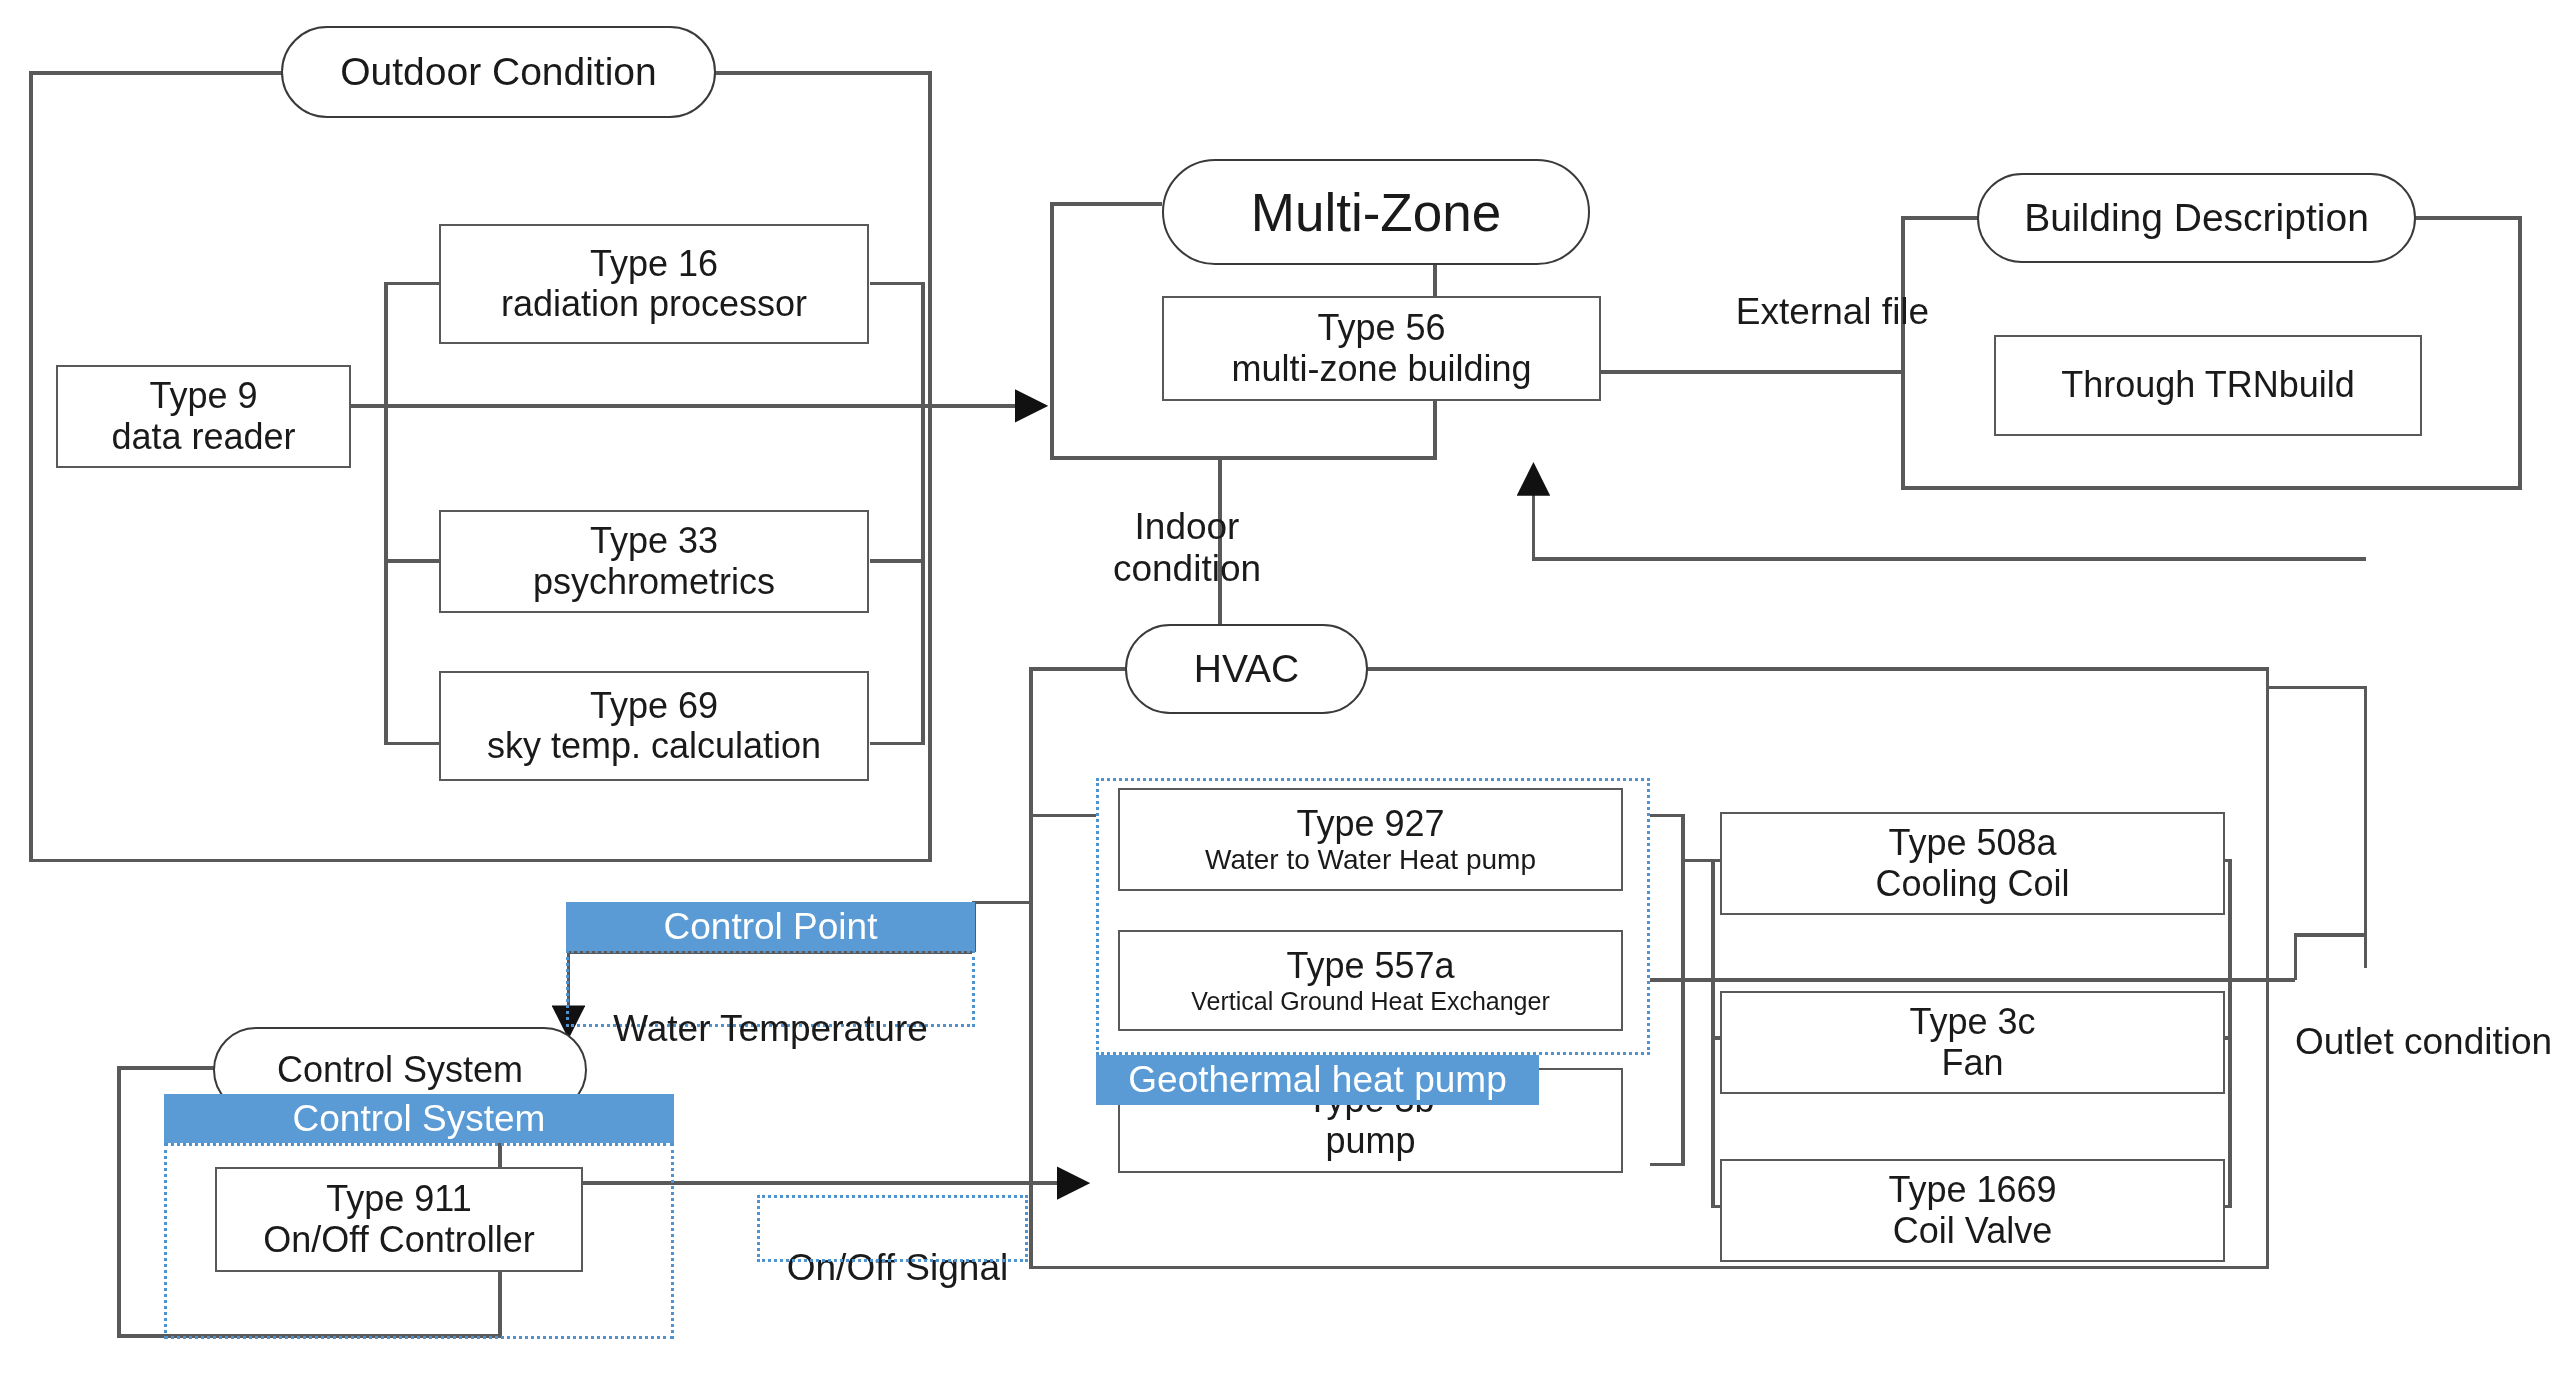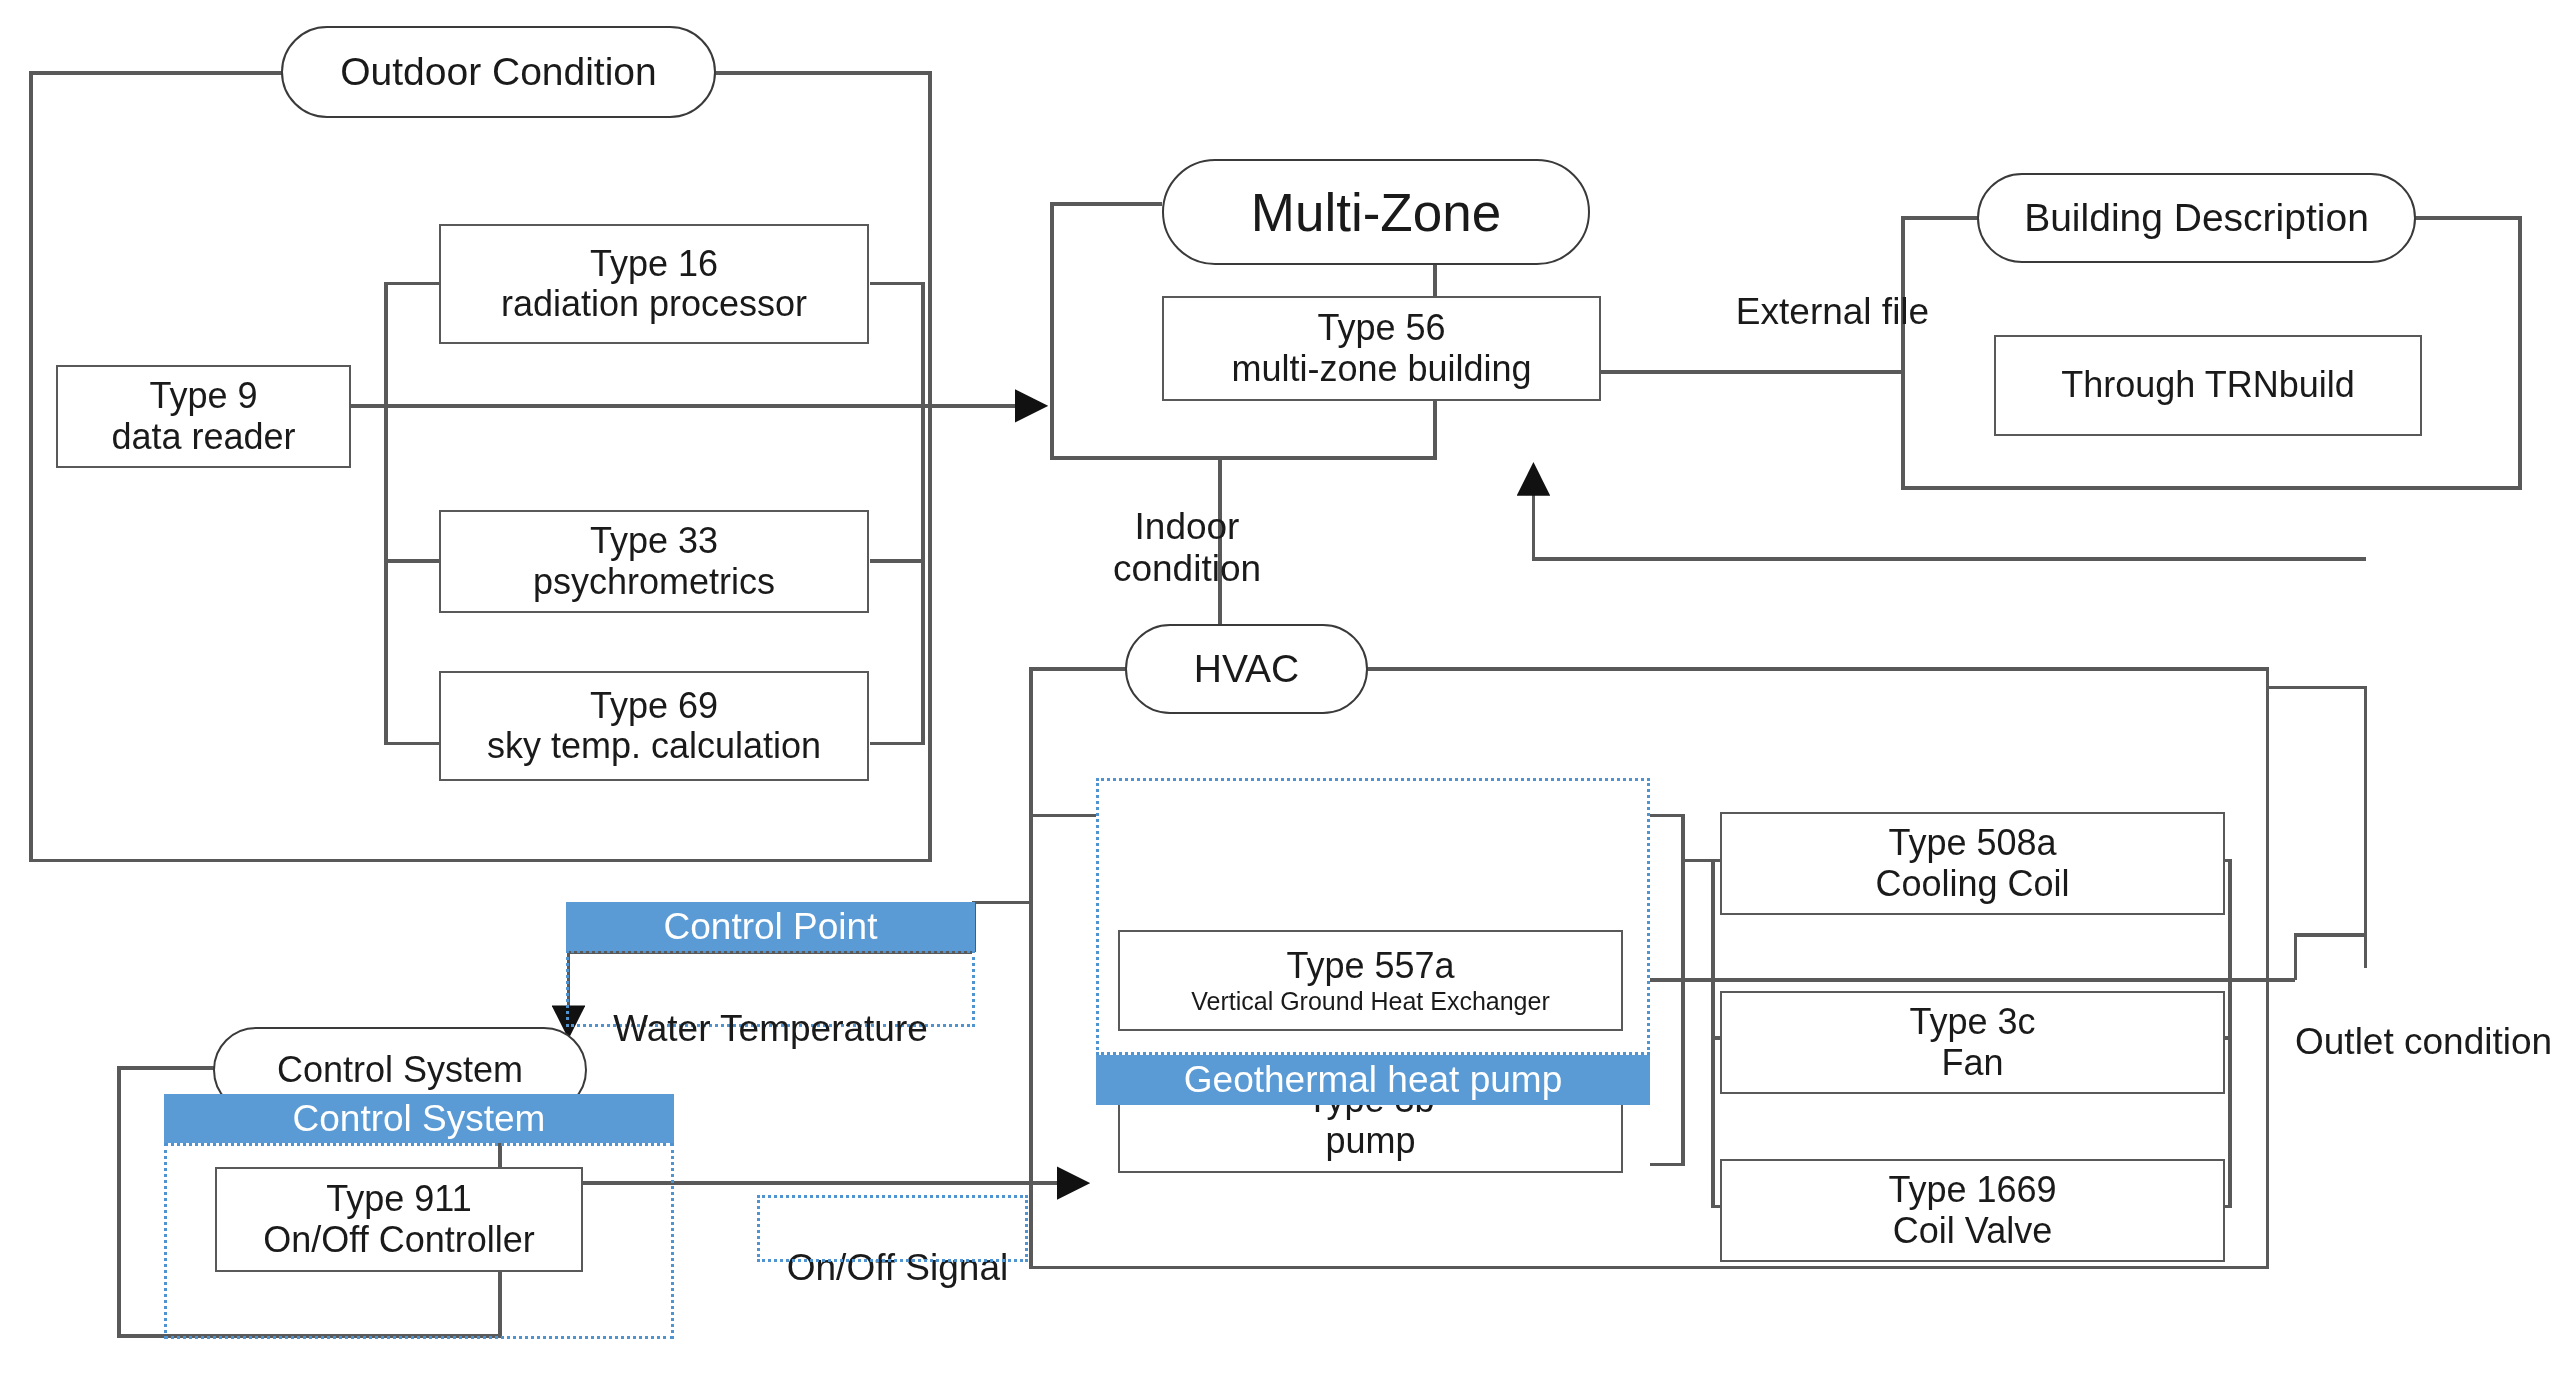--- a/index.html
+++ b/index.html
@@ -105,21 +105,21 @@
   <div class="dotbox" style="left:1096px;top:778px;width:554px;height:277px;"></div>
 
   <div class="blueband" style="left:566px;top:902px;width:409px;height:49px;font-size:37px;">
     <span>Control Point</span>
   </div>
 
   <div class="blueband" style="left:164px;top:1094px;width:510px;height:49px;font-size:37px;">
     <span>Control System</span>
   </div>
 
-  <div class="blueband" style="left:1096px;top:1055px;width:554px;height:50px;font-size:37px;text-align:right;">
+  <div class="blueband" style="left:1096px;top:1055px;width:443px;height:50px;font-size:37px;text-align:right;">
     <span>Geothermal heat pump</span>
   </div>
 
   <div class="capsule" style="left:281px;top:26px;width:435px;height:92px;font-size:39px;align-items:center;">
     <span>Outdoor Condition</span>
   </div>
 
   <div class="capsule" style="left:1162px;top:159px;width:428px;height:106px;font-size:53px;">
     <span>Multi-Zone</span>
   </div>
@@ -158,20 +158,24 @@
 
   <div class="node" style="left:1162px;top:296px;width:439px;height:105px;font-size:36px;">
     <span class="l1">Type 56</span>
     <span class="l2">multi-zone building</span>
   </div>
 
   <div class="node" style="left:1994px;top:335px;width:428px;height:101px;font-size:36px;">
     <span class="l1">Through TRNbuild</span>
   </div>
 
+  <div class="node" style="left:1118px;top:788px;width:505px;height:103px;font-size:36px;">
+    <span class="l1">Type 927</span>
+    <span class="l2" style="font-size:28px;">Water to Water Heat pump</span>
+  </div>
 
   <div class="node" style="left:1118px;top:930px;width:505px;height:101px;font-size:36px;">
     <span class="l1">Type 557a</span>
     <span class="l2" style="font-size:25px;">Vertical Ground Heat Exchanger</span>
   </div>
 
   <div class="node" style="left:1118px;top:1068px;width:505px;height:105px;font-size:36px;">
     <span class="l1">Type 3b</span>
     <span class="l2">pump</span>
   </div>

